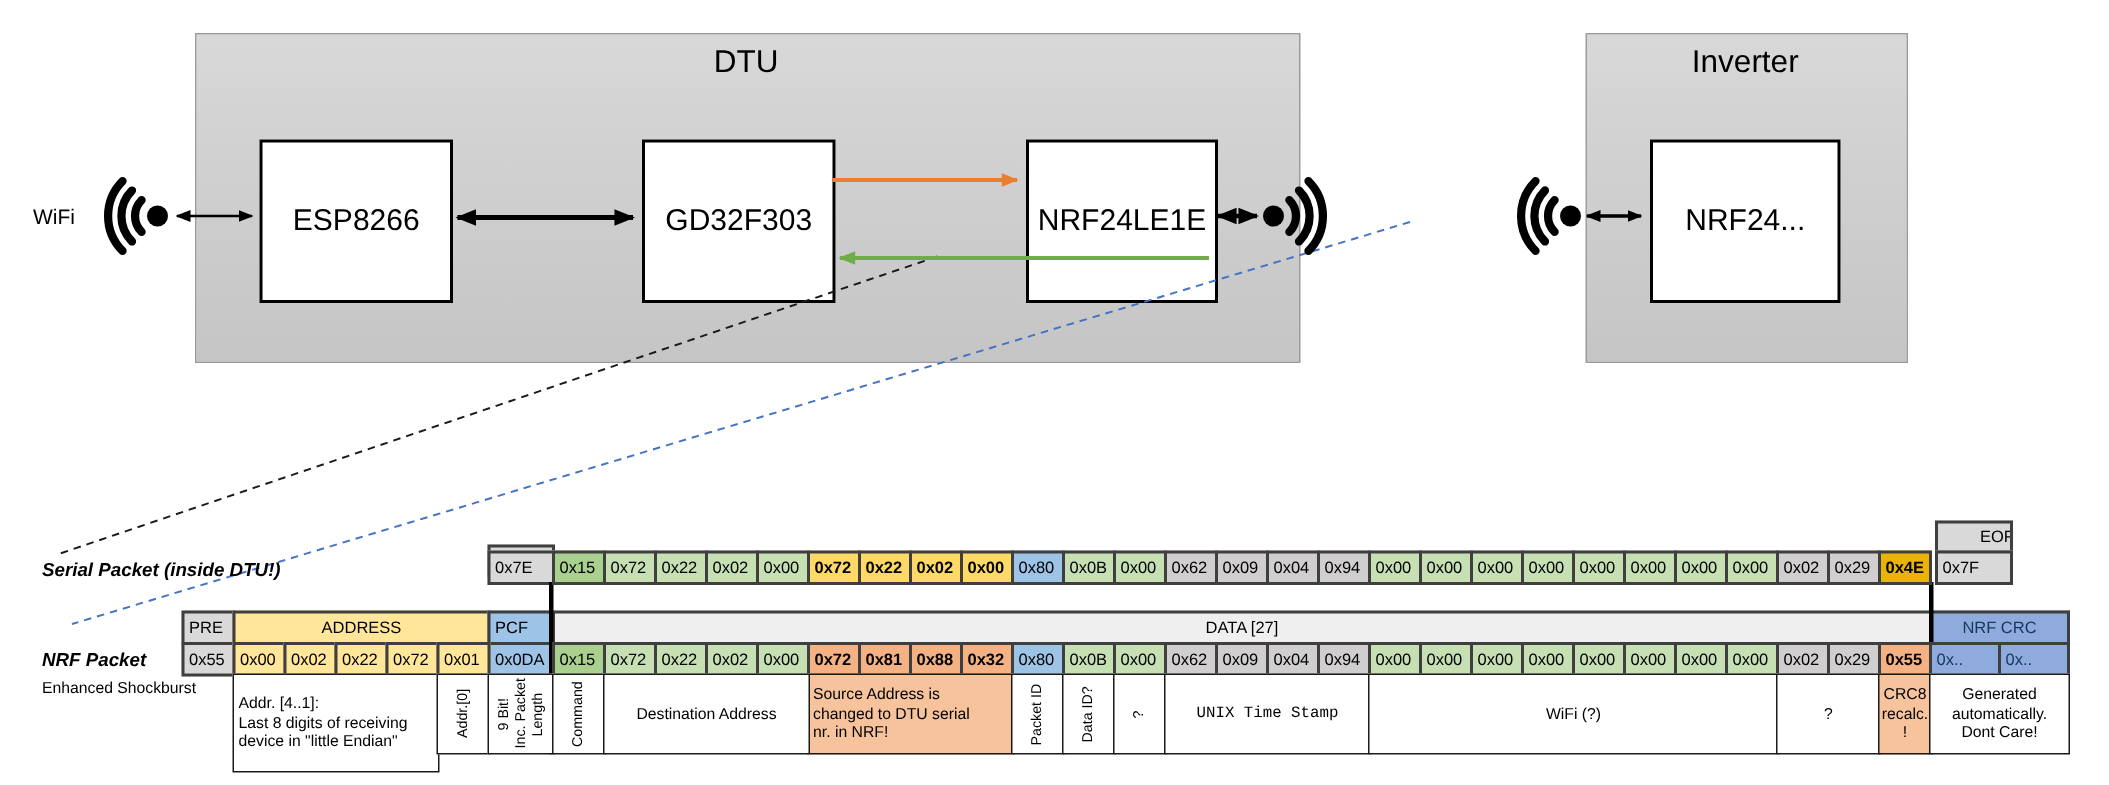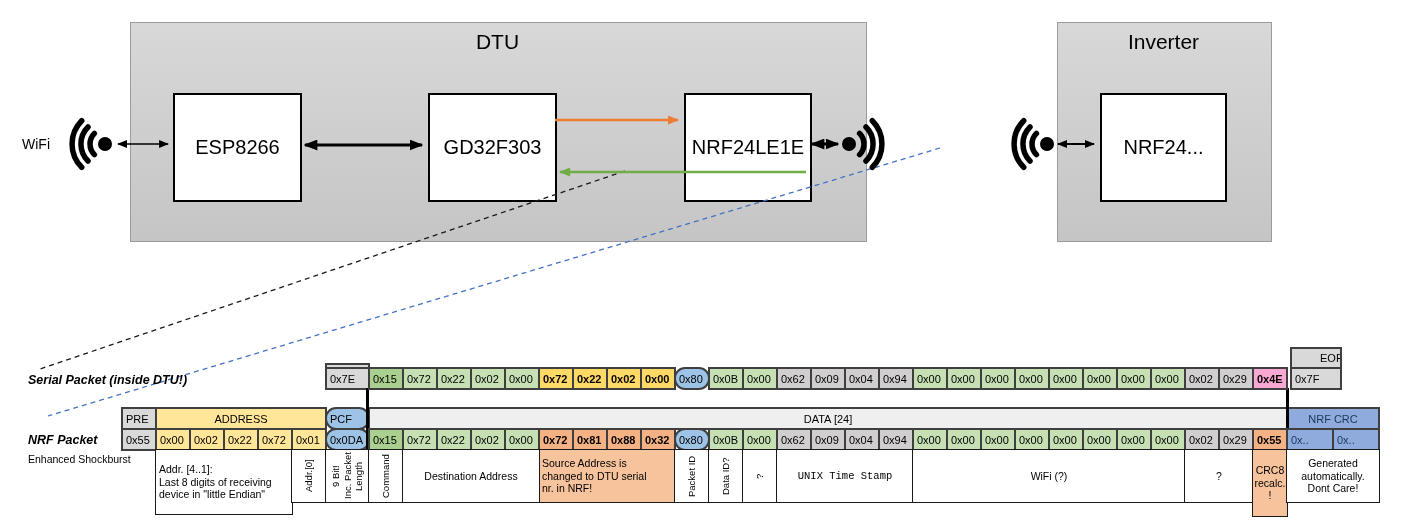--- a/index.html
+++ b/index.html
@@ -17,23 +17,23 @@
   
   #tables{position:absolute;left:0;top:0;width:100%;height:100%;z-index:4;}
   .cell{position:absolute;box-sizing:border-box;border:2px solid #3F3F3F;background:#fff;
         font-size:11px;display:flex;align-items:center;padding-left:3px;
         white-space:nowrap;overflow:hidden;}
   .hdrgray{background:#D9D9D9;}
   .ly{background:#FFE699;}
   .lg{background:#C6E0B4;}
   .mg{background:#A9D08E;}
   .gold{background:#FFD966;}
-  .amber{background:#f9a8d4;}
+  .amber{background:#eab308;}
   .org{background:#F4B183;}
-  .blue{background:#9DC3E6;border-radius:11px;}
+  .blue{background:#9DC3E6;}
   .gray{background:#D0CECE;}
   .crcblue{background:#8FAADC;color:#17375D;}
   .band{background:#EFEFEF;}
   .bold{font-weight:700;}
   .hcenter{justify-content:center;padding-left:0;}
   .ann{border:1px solid #1a1a1a;font-size:10.5px;line-height:1.22;white-space:normal;
        overflow:hidden;padding:1px 3px;}
   .ann.center{justify-content:center;text-align:center;padding-left:0;padding-right:0;}
   .orgbg{background:#F6C39C;}
   .rot{writing-mode:vertical-rl;transform:rotate(180deg);font-size:9.5px;line-height:1.2;
@@ -116,21 +116,21 @@
     <div class="cell hdrgray" style="left:325px;top:347px;width:45px;height:22px;margin-top:16px;">SOF</div>
     <div class="cell hdrgray" style="left:325px;top:367px;width:45px;height:23px;">0x7E</div>
     <div class="cell hdrgray" style="left:1290px;top:347px;width:52px;height:22px;padding-left:28px;">EOF</div>
     <div class="cell hdrgray" style="left:1290px;top:367px;width:52px;height:23px;">0x7F</div>
 
     <div class="cell hdrgray" style="left:121px;top:407px;width:36px;height:23px;">PRE</div>
     <div class="cell hdrgray" style="left:121px;top:428px;width:36px;height:23px;">0x55</div>
     <div class="cell ly hcenter" style="left:155px;top:407px;width:172px;height:23px;">ADDRESS</div>
     <div class="cell blue" style="left:325px;top:407px;width:45px;height:23px;">PCF</div>
     <div class="cell blue" style="left:325px;top:428px;width:45px;height:23px;">0x0DA</div>
-    <div class="cell band hcenter" style="left:368px;top:407px;width:920px;height:23px;">DATA [24]</div>
+    <div class="cell band hcenter" style="left:368px;top:407px;width:920px;height:23px;">DATA [27]</div>
     <div class="cell crcblue hcenter" style="left:1286px;top:407px;width:94px;height:23px;">NRF CRC</div>
 
     <div class="vline" style="left:366px;top:388px;height:115px;"></div>
     <div class="vline" style="left:1286px;top:388px;height:115px;"></div>
   <div class="cell mg" style="left: 368px; top: 367px; width: 36px; height: 23px;">0x15</div>
       <div class="cell lg" style="left: 402px; top: 367px; width: 36px; height: 23px;">0x72</div>
       <div class="cell lg" style="left: 436px; top: 367px; width: 36px; height: 23px;">0x22</div>
       <div class="cell lg" style="left: 470px; top: 367px; width: 36px; height: 23px;">0x02</div>
       <div class="cell lg" style="left: 504px; top: 367px; width: 36px; height: 23px;">0x00</div>
       <div class="cell gold bold" style="left: 538px; top: 367px; width: 36px; height: 23px;">0x72</div>
@@ -194,17 +194,17 @@
       <div class="cell ann rot" style="left: 325px; top: 449px; width: 45px; height: 54px;">9 Bit!<br>Inc. Packet<br>Length</div>
       <div class="cell ann rot" style="left: 368px; top: 449px; width: 36px; height: 54px;">Command</div>
       <div class="cell ann orgbg" style="left: 538px; top: 449px; width: 138px; height: 54px;">Source Address is<br>changed to DTU serial<br>nr. in NRF!</div>
       <div class="cell ann center" style="left: 402px; top: 449px; width: 138px; height: 54px;">Destination Address</div>
       <div class="cell ann rot" style="left: 674px; top: 449px; width: 36px; height: 54px;">Packet ID</div>
       <div class="cell ann rot" style="left: 708px; top: 449px; width: 36px; height: 54px;">Data ID?</div>
       <div class="cell ann rot" style="left: 742px; top: 449px; width: 36px; height: 54px;">?</div>
       <div class="cell ann center" style="left: 776px; top: 449px; width: 138px; height: 54px; font-family: Liberation Mono, monospace;">UNIX Time Stamp</div>
       <div class="cell ann center" style="left: 912px; top: 449px; width: 274px; height: 54px;">WiFi (?)</div>
       <div class="cell ann center" style="left: 1184px; top: 449px; width: 70px; height: 54px;">?</div>
-      <div class="cell ann orgbg center" style="left: 1252px; top: 449px; width: 36px; height: 68px;">CRC8<br>recalc.<br>!</div>
+      <div class="cell ann orgbg center" style="left: 1252px; top: 449px; width: 36px; height: 54px;">CRC8<br>recalc.<br>!</div>
       <div class="cell ann center" style="left: 1286px; top: 449px; width: 94px; height: 54px;">Generated<br>automatically.<br>Dont Care!</div>
     </div>
 
 </div>
 
 </body></html>

